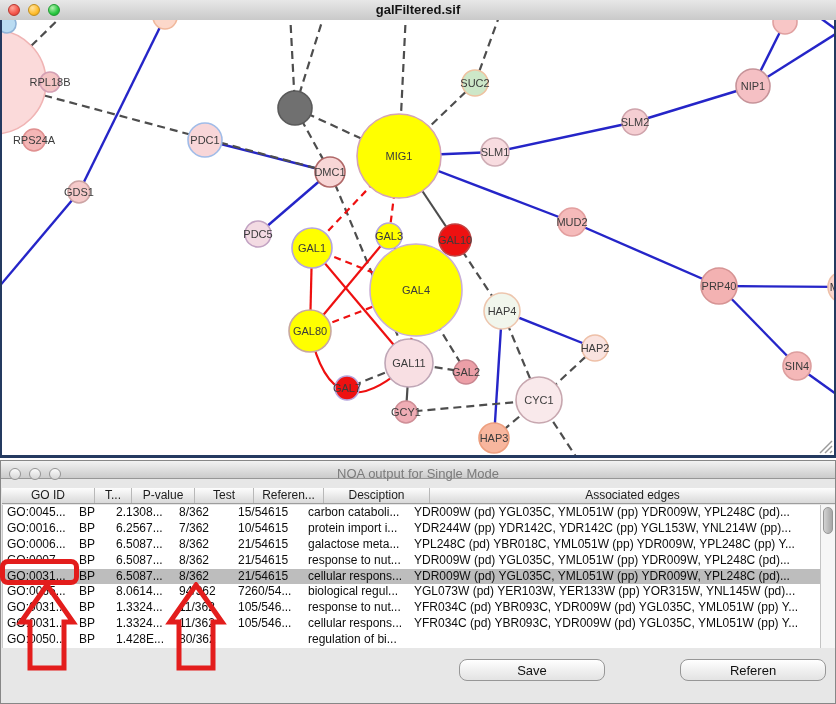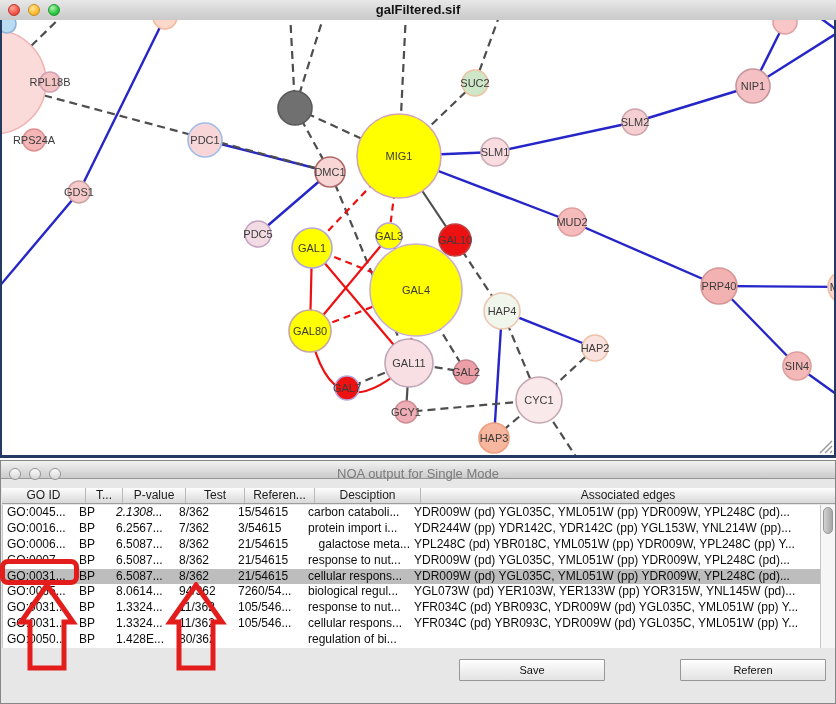--- a/index.html
+++ b/index.html
@@ -41,23 +41,23 @@
   .tbody{position:absolute;left:1px;top:44px;width:818px;height:143px;background:#fff;
          overflow:hidden;border-left:1px solid #c9c9c9;box-sizing:border-box;}
   .trow{height:15.88px;display:flex;white-space:nowrap;}
   .trow.sel{background:#bdbdbd;}
   .tcell{flex:none;font-size:12px;color:#0d0d0d;line-height:15.5px;
          padding-left:4px;box-sizing:border-box;overflow:hidden;}
   .vscroll{position:absolute;left:819px;top:44px;width:15px;height:143px;
            background:#f6f6f6;border-left:1px solid #c4c4c4;box-sizing:border-box;}
   .vthumb{position:absolute;left:2px;top:2px;width:10px;height:27px;border-radius:6px;
           background:linear-gradient(90deg,#d2d2d2,#a6a6a6);border:1px solid #969696;box-sizing:border-box;}
-  .btn{position:absolute;height:22px;border:1px solid #979797;border-radius:1px;
+  .btn{position:absolute;height:22px;border:1px solid #979797;border-radius:8px;
        background:linear-gradient(#ffffff,#efefef 55%,#e3e3e3);
-       font-family:"Liberation Sans",sans-serif;font-size:11px;color:#101010;}
+       font-family:"Liberation Sans",sans-serif;font-size:13px;color:#101010;}
   .btn-save{left:458px;top:198px;width:146px;}
   .btn-cancel{left:679px;top:198px;width:146px;}
 
   
   .anno{position:absolute;z-index:30;}
   #anno-rect{left:0;top:559px;width:79px;height:26px;border:5px solid #e31d1c;
              border-radius:8px;box-sizing:border-box;}
   .anno svg polygon{fill:none;stroke:#e31d1c;stroke-width:5;}
 </style>
 </head>
@@ -196,54 +196,54 @@
 <section class="table-window">
   <div class="tb-titlebar">
     <span class="lights" style="top:7px">
       <i class="hlight"></i>
       <i class="hlight"></i>
       <i class="hlight"></i>
     </span>
     <span class="tb-title">NOA output for Single Mode</span>
   </div>
   <div class="thead" id="thead">
-      <div class="hcell" style="width: 84px;">GO ID</div>
+      <div class="hcell" style="width: 93px;">GO ID</div>
       <div class="hcell" style="width: 37px;">T...</div>
       <div class="hcell" style="width: 63px;">P-value</div>
       <div class="hcell" style="width: 59px;">Test</div>
       <div class="hcell" style="width: 70px;">Referen...</div>
       <div class="hcell" style="width: 106px; text-align: center;">Desciption</div>
       <div class="hcell" style="width: 412px;">Associated edges</div>
     </div>
   <div class="tbody" id="tbody">
       <div class="trow">
         <div class="tcell" style="width: 72px;">GO:0045...</div>
         <div class="tcell" style="width: 37px;">BP</div>
-        <div class="tcell" style="width: 63px; font-style: italic;">2.1308...</div>
+        <div class="tcell" style="width: 63px;">2.1308...</div>
         <div class="tcell" style="width: 59px;">8/362</div>
         <div class="tcell" style="width: 70px;">15/54615</div>
         <div class="tcell" style="width: 106px;">carbon cataboli...</div>
         <div class="tcell" style="width: 412px;">YDR009W (pd) YGL035C, YML051W (pp) YDR009W, YPL248C (pd)...</div>
       </div>
       <div class="trow">
         <div class="tcell" style="width: 72px;">GO:0016...</div>
         <div class="tcell" style="width: 37px;">BP</div>
         <div class="tcell" style="width: 63px;">6.2567...</div>
         <div class="tcell" style="width: 59px;">7/362</div>
-        <div class="tcell" style="width: 70px;">3/54615</div>
+        <div class="tcell" style="width: 70px;">10/54615</div>
         <div class="tcell" style="width: 106px;">protein import i...</div>
         <div class="tcell" style="width: 412px;">YDR244W (pp) YDR142C, YDR142C (pp) YGL153W, YNL214W (pp)...</div>
       </div>
       <div class="trow">
         <div class="tcell" style="width: 72px;">GO:0006...</div>
         <div class="tcell" style="width: 37px;">BP</div>
         <div class="tcell" style="width: 63px;">6.5087...</div>
         <div class="tcell" style="width: 59px;">8/362</div>
         <div class="tcell" style="width: 70px;">21/54615</div>
-        <div class="tcell" style="width: 106px; text-align: right;">galactose meta...</div>
+        <div class="tcell" style="width: 106px;">galactose meta...</div>
         <div class="tcell" style="width: 412px;">YPL248C (pd) YBR018C, YML051W (pp) YDR009W, YPL248C (pp) Y...</div>
       </div>
       <div class="trow">
         <div class="tcell" style="width: 72px;">GO:0007...</div>
         <div class="tcell" style="width: 37px;">BP</div>
         <div class="tcell" style="width: 63px;">6.5087...</div>
         <div class="tcell" style="width: 59px;">8/362</div>
         <div class="tcell" style="width: 70px;">21/54615</div>
         <div class="tcell" style="width: 106px;">response to nut...</div>
         <div class="tcell" style="width: 412px;">YDR009W (pd) YGL035C, YML051W (pp) YDR009W, YPL248C (pd)...</div>

